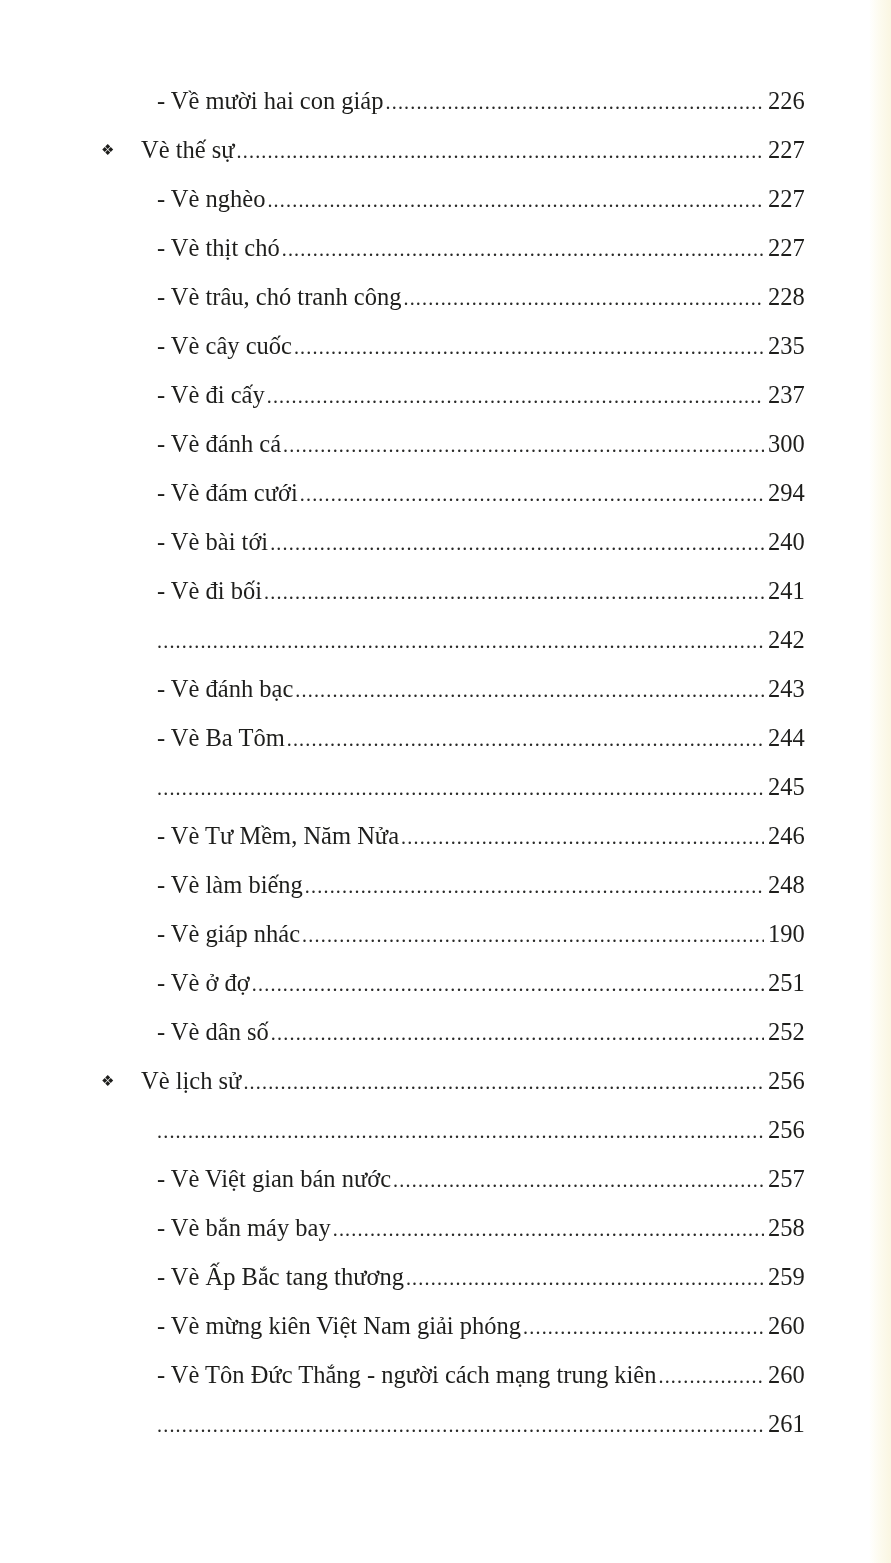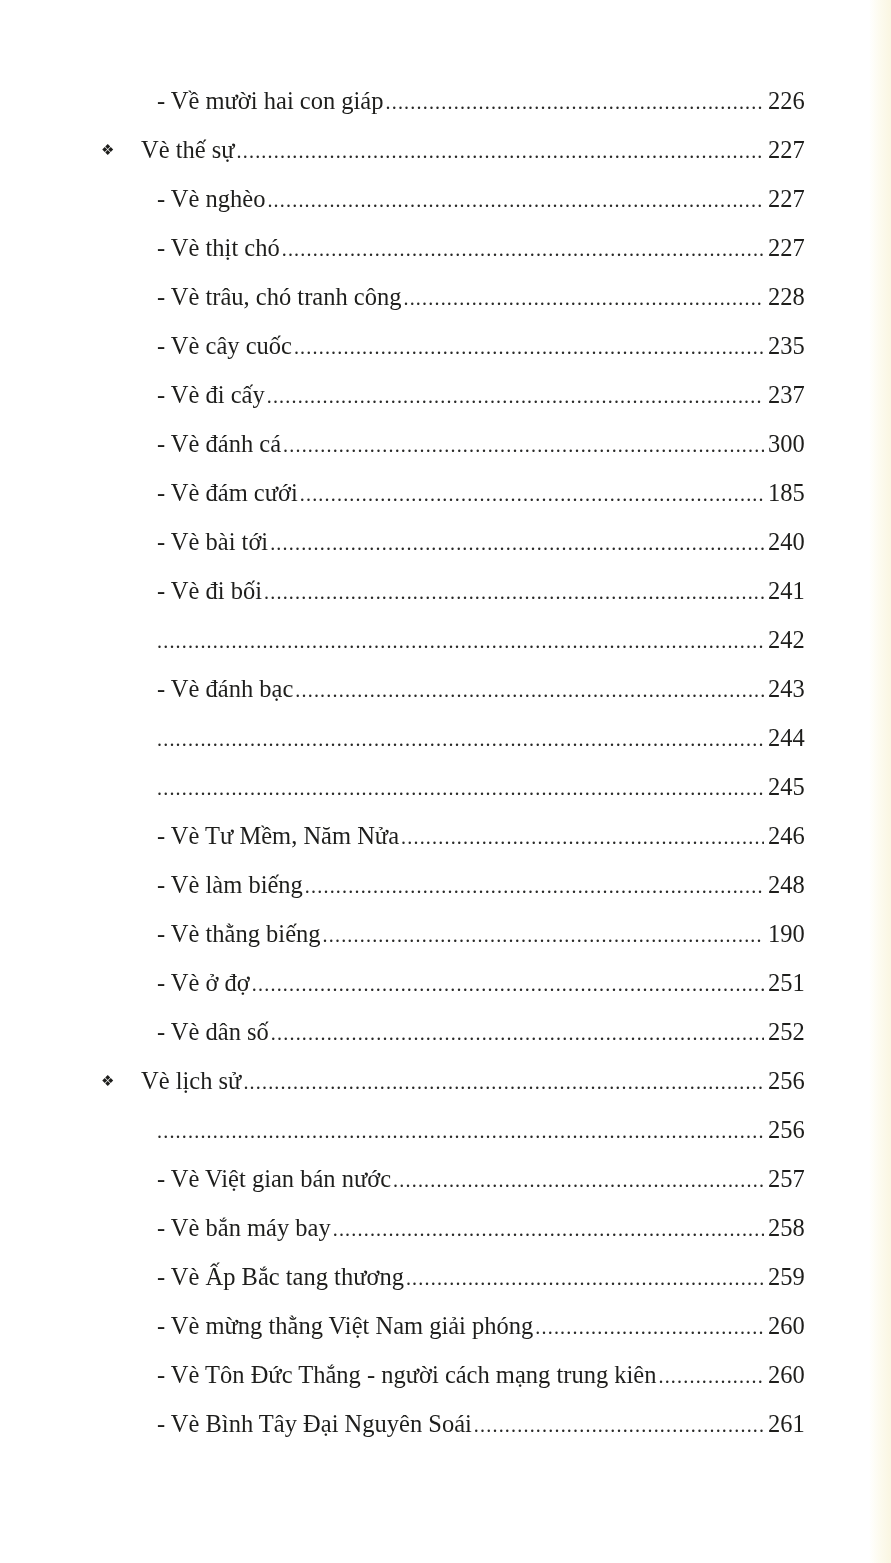--- a/index.html
+++ b/index.html
@@ -130,21 +130,21 @@
 
   <div class="toc-row item" style="top:343px">
     <span class="label">- Vè đánh cá</span>
     <span class="leader"></span>
     <span class="page">300</span>
   </div>
 
   <div class="toc-row item" style="top:392px">
     <span class="label">- Vè đám cưới</span>
     <span class="leader"></span>
-    <span class="page">185</span>
+    <span class="page">294</span>
   </div>
 
   <div class="toc-row item" style="top:441px">
     <span class="label">- Vè bài tới</span>
     <span class="leader"></span>
     <span class="page">240</span>
   </div>
 
   <div class="toc-row item" style="top:490px">
     <span class="label">- Vè đi bối</span>
@@ -157,20 +157,21 @@
     <span class="page">242</span>
   </div>
 
   <div class="toc-row item" style="top:588px">
     <span class="label">- Vè đánh bạc</span>
     <span class="leader"></span>
     <span class="page">243</span>
   </div>
 
   <div class="toc-row item" style="top:637px">
+    <span class="label">- Vè Ba Tôm</span>
     <span class="leader"></span>
     <span class="page">244</span>
   </div>
 
   <div class="toc-row item" style="top:686px">
     <span class="leader"></span>
     <span class="page">245</span>
   </div>
 
   <div class="toc-row item" style="top:735px">
@@ -179,21 +180,21 @@
     <span class="page">246</span>
   </div>
 
   <div class="toc-row item" style="top:784px">
     <span class="label">- Vè làm biếng</span>
     <span class="leader"></span>
     <span class="page">248</span>
   </div>
 
   <div class="toc-row item" style="top:833px">
-    <span class="label">- Vè thằng biếng</span>
+    <span class="label">- Vè giáp nhác</span>
     <span class="leader"></span>
     <span class="page">190</span>
   </div>
 
   <div class="toc-row item" style="top:882px">
     <span class="label">- Vè ở đợ</span>
     <span class="leader"></span>
     <span class="page">251</span>
   </div>
 
@@ -227,30 +228,29 @@
     <span class="page">258</span>
   </div>
 
   <div class="toc-row item" style="top:1176px">
     <span class="label">- Vè Ấp Bắc tang thương</span>
     <span class="leader"></span>
     <span class="page">259</span>
   </div>
 
   <div class="toc-row item" style="top:1225px">
-    <span class="label">- Vè mừng thằng Việt Nam giải phóng</span>
+    <span class="label">- Vè mừng kiên Việt Nam giải phóng</span>
     <span class="leader"></span>
     <span class="page">260</span>
   </div>
 
   <div class="toc-row item" style="top:1274px">
     <span class="label">- Vè Tôn Đức Thắng - người cách mạng trung kiên</span>
     <span class="leader"></span>
     <span class="page">260</span>
   </div>
 
   <div class="toc-row item" style="top:1323px">
-    <span class="label">- Vè Bình Tây Đại Nguyên Soái</span>
     <span class="leader"></span>
     <span class="page">261</span>
   </div>
 
 </div>
 
 </body></html>

